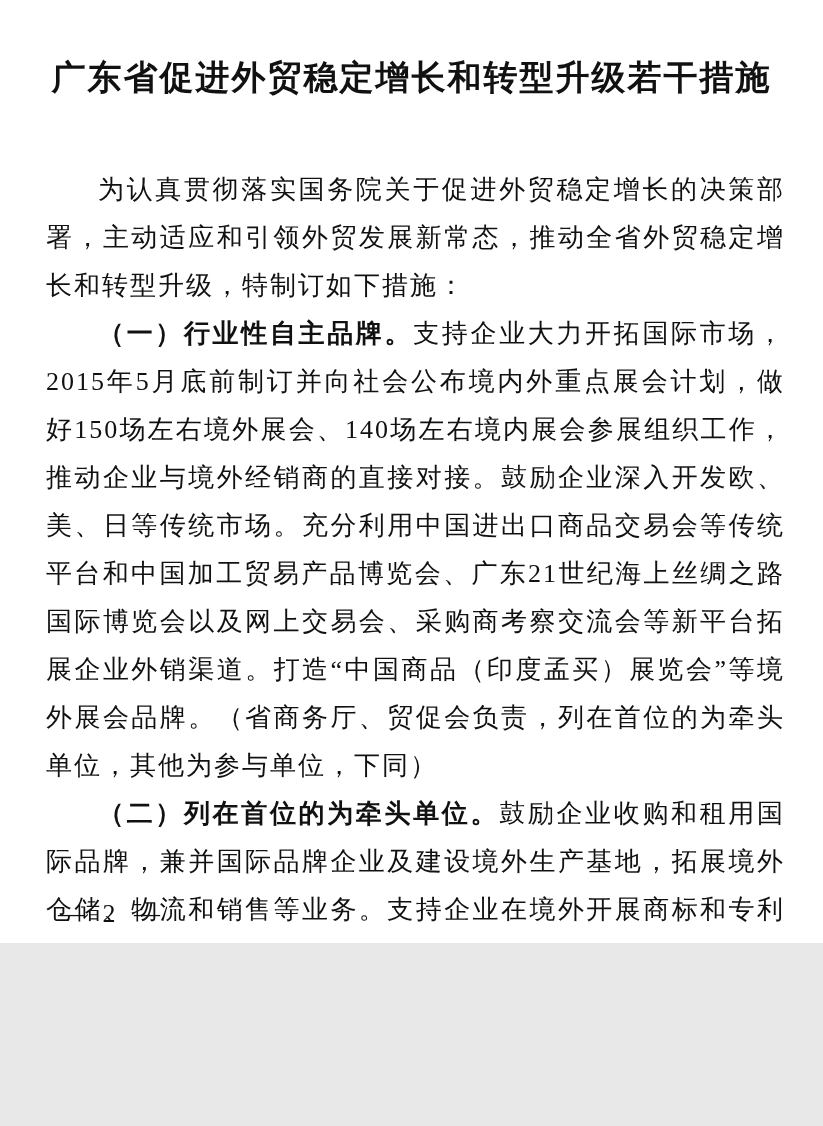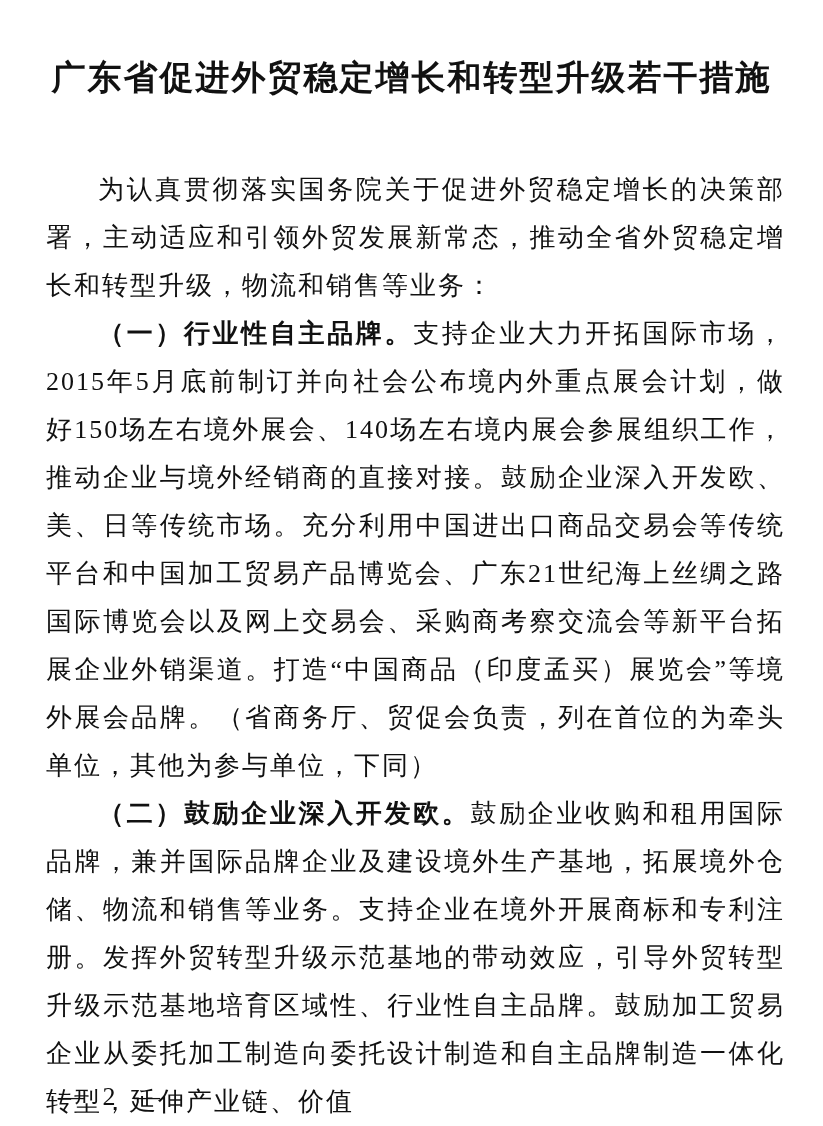--- a/index.html
+++ b/index.html
@@ -3,21 +3,21 @@
 <meta charset="utf-8">
 <style>
   html, body {
     margin: 0;
     padding: 0;
     background: #e8e8e8;
   }
   .page {
     position: relative;
     width: 823px;
-    height: 1126px;
+    height: 943px;
     margin: 0 auto;
     background: #ffffff;
     color: #111111;
     font-family: "Liberation Serif", "DejaVu Serif", serif;
     overflow: hidden;
     box-sizing: border-box;
   }
   .doc-title {
     margin: 0;
     padding-top: 52px;
@@ -59,28 +59,28 @@
 </style>
 </head>
 <body>
 
 <div class="page">
 
   <h1 class="doc-title">广东省促进外贸稳定增长和转型升级若干措施</h1>
 
   <div class="doc-body">
 
-    <p>为认真贯彻落实国务院关于促进外贸稳定增长的决策部署，主动适应和引领外贸发展新常态，推动全省外贸稳定增长和转型升级，物流和销售等业务：</p>
+    <p>为认真贯彻落实国务院关于促进外贸稳定增长的决策部署，主动适应和引领外贸发展新常态，推动全省外贸稳定增长和转型升级，特制订如下措施：</p>
 
 
     <p>
       <span class="item-lead">（一）行业性自主品牌。</span><span>支持企业大力开拓国际市场，2015年5月底前制订并向社会公布境内外重点展会计划，做好150场左右境外展会、140场左右境内展会参展组织工作，推动企业与境外经销商的直接对接。鼓励企业深入开发欧、美、日等传统市场。充分利用中国进出口商品交易会等传统平台和中国加工贸易产品博览会、广东21世纪海上丝绸之路国际博览会以及网上交易会、采购商考察交流会等新平台拓展企业外销渠道。打造“中国商品（印度孟买）展览会”等境外展会品牌。（省商务厅、贸促会负责，列在首位的为牵头单位，其他为参与单位，下同）</span>
     </p>
 
     <p>
-      <span class="item-lead">（二）鼓励企业深入开发欧。</span><span>鼓励企业收购和租用国际品牌，兼并国际品牌企业及建设境外生产基地，拓展境外仓储、物流和销售等业务。支持企业在境外开展商标和专利注册。发挥外贸转型升级示范基地的带动效应，引导外贸转型升级示范基地培育区域性、行业性自主品牌。鼓励加工贸易企业从委托加工制造向委托设计制造和自主品牌制造一体化转型，延伸产业链、价值</span>
+      <span class="item-lead">（二）列在首位的为牵头单位。</span><span>鼓励企业收购和租用国际品牌，兼并国际品牌企业及建设境外生产基地，拓展境外仓储、物流和销售等业务。支持企业在境外开展商标和专利注册。发挥外贸转型升级示范基地的带动效应，引导外贸转型升级示范基地培育区域性、行业性自主品牌。鼓励加工贸易企业从委托加工制造向委托设计制造和自主品牌制造一体化转型，延伸产业链、价值</span>
     </p>
 
   </div>
 
   <div class="page-number">— 2 —</div>
 
 </div>
 
 </body></html>

